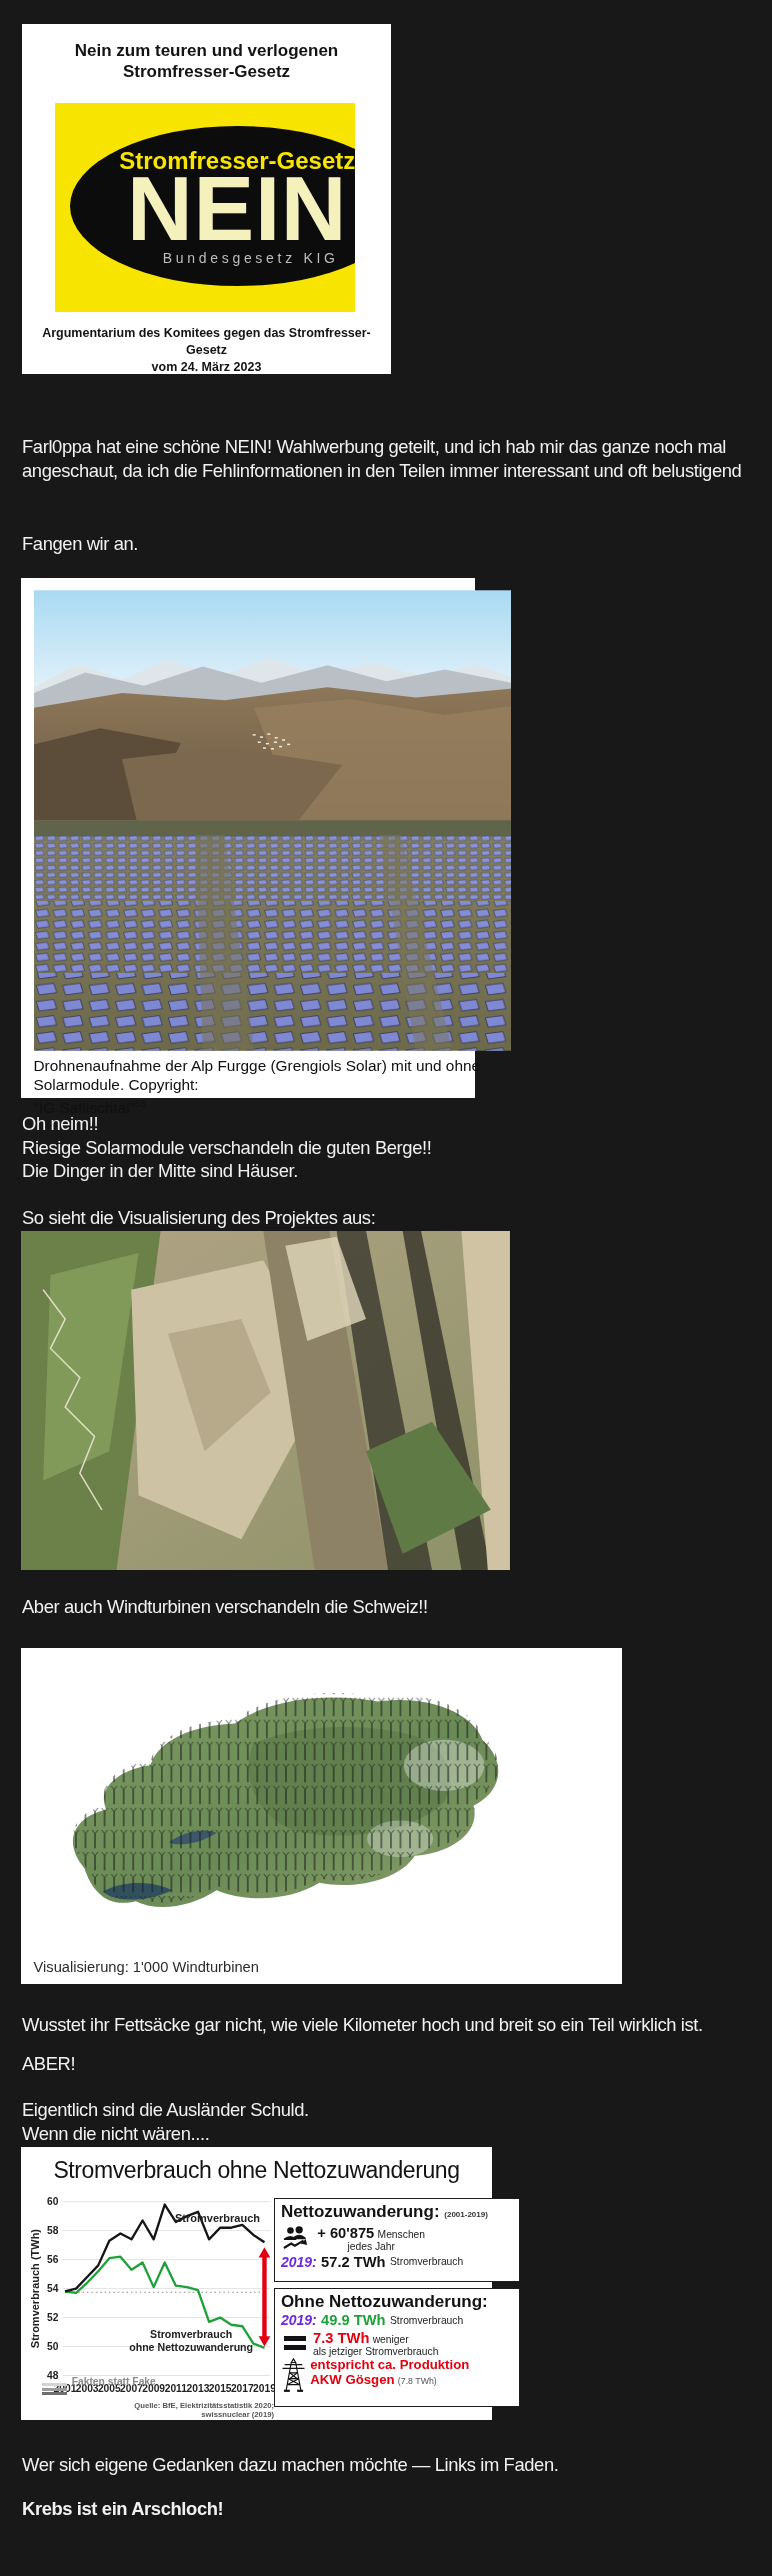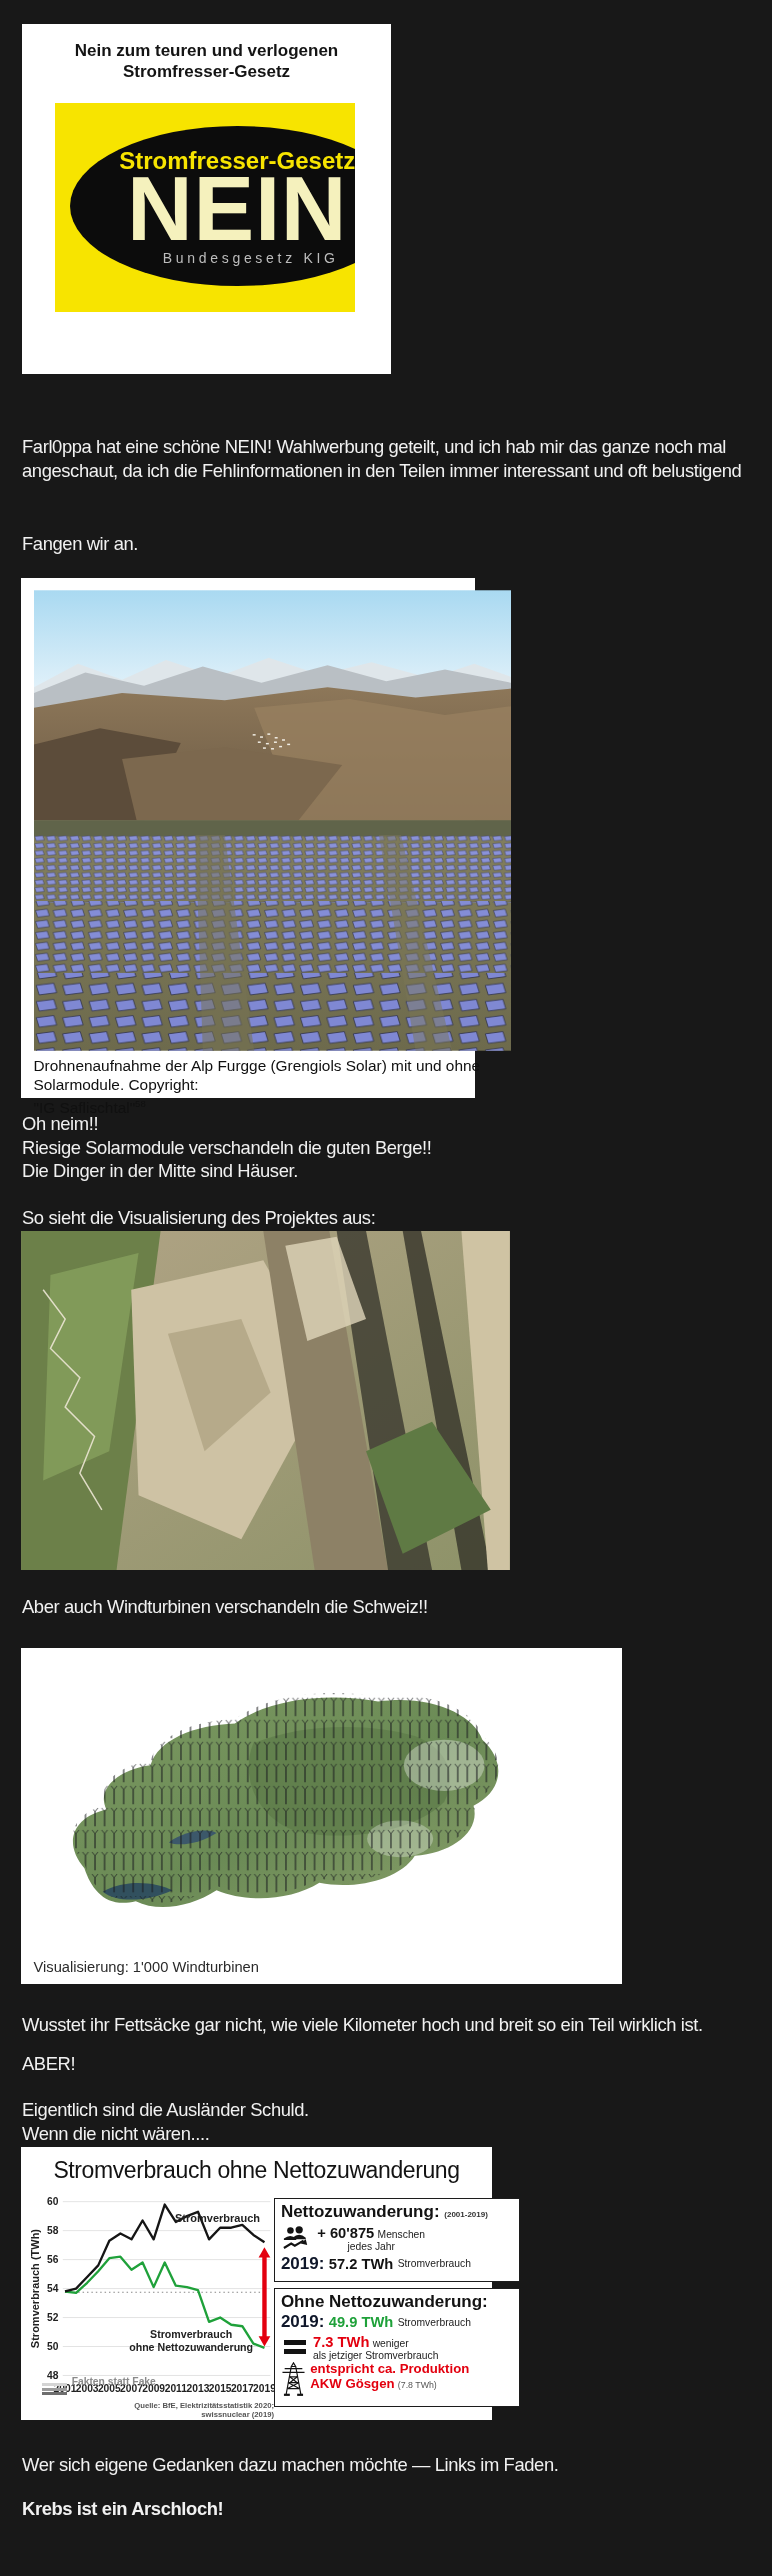--- a/index.html
+++ b/index.html
@@ -40,21 +40,21 @@
          padding:2.9px 5.9px;box-sizing:border-box;}
   .panel-a{top:51px;height:84px;}
   .panel-b{top:141px;height:119px;}
   .ph{font-size:17px;font-weight:800;line-height:19px;color:#131313;}
   .ph small{font-size:8px;font-weight:700;color:#333;}
   .prow{display:flex;align-items:center;gap:4.4px;margin-top:1.5px;}
   .pv{font-size:14.7px;font-weight:700;color:#131313;}
   .pu{font-size:10.3px;font-weight:400;color:#222;}
   .green{color:#1fa13a;}
   .red{color:#e3000f;}
-  .yearlab{font-size:17px;font-weight:800;color:#0f172a;}
+  .yearlab{font-size:14px;font-weight:800;color:#6d28d9;font-style:italic;}
   .eq-icon{display:flex;flex-direction:column;gap:3.7px;margin:0 2.9px;}
   .eq-icon span{display:block;width:22px;height:5.1px;background:#131313;}
   .src-line{position:absolute;left:66px;top:254px;width:187px;text-align:right;
             font-size:7.7px;font-weight:700;color:#555;}
   .fakten{position:absolute;left:20.6px;top:229px;display:flex;align-items:flex-end;gap:5.1px;}
   .fakten-bars span{display:block;width:25px;height:2.9px;margin-top:1.5px;}
   .fakten-label{font-size:10.3px;font-weight:700;color:#8a8a8a;padding-bottom:8px;}
 </style>
 </head>
 <body>
@@ -65,20 +65,24 @@
     <div class="flyer-title">
       <div>Nein zum teuren und verlogenen</div>
       <div>Stromfresser-Gesetz</div>
     </div>
     <div class="logo-box">
       <div class="logo-ellipse">
         <div class="logo-top">Stromfresser-Gesetz</div>
         <div class="logo-nein">NEIN</div>
         <div class="logo-sub">Bundesgesetz KIG</div>
       </div>
+    </div>
+    <div class="flyer-footer">
+      <div>Argumentarium des Komitees gegen das Stromfresser-Gesetz</div>
+      <div>vom 24. März 2023</div>
     </div>
   </div>
 
   <div class="para" style="top:435px">
     <div>Farl0ppa hat eine schöne NEIN! Wahlwerbung geteilt, und ich hab mir das ganze noch mal</div>
     <div>angeschaut, da ich die Fehlinformationen in den Teilen immer interessant und oft belustigend</div>
   </div>
   <div class="para" style="top:532px">Fangen wir an.</div>
 
   <div class="img-card" style="left:21px;top:578px;width:454px;height:520px;">

